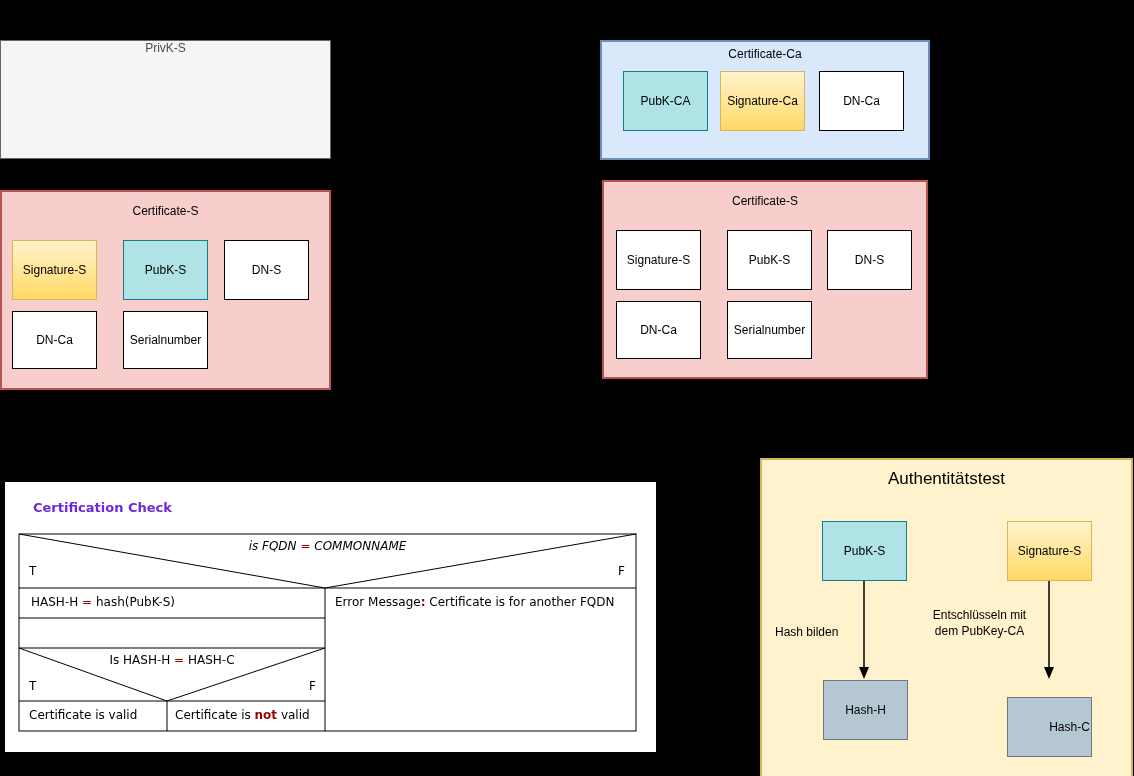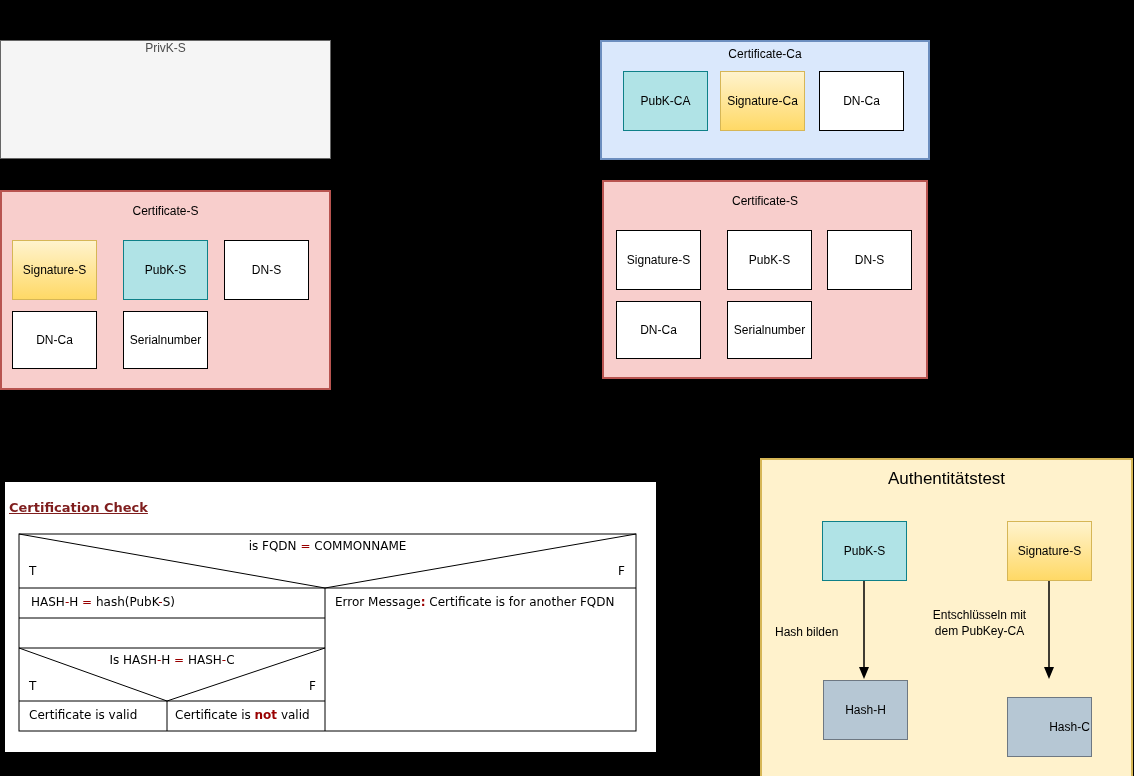--- a/index.html
+++ b/index.html
@@ -19,22 +19,22 @@
   
   .mini{position:absolute;width:85px;height:60px;box-sizing:border-box;
         display:flex;align-items:center;justify-content:center;
         font-size:12px;color:#000;text-align:center;}
   .mini.white{background:#ffffff;border:1px solid #000000;}
   .mini.teal{background:#b0e3e6;border:1.5px solid #0e8088;}
   .mini.grad{background:linear-gradient(180deg,#fff3cd 0%,#ffd966 100%);border:1.5px solid #d6b656;}
   .mini.hash{background:#b6c7d4;border:1.5px solid #6e7882;}
   
   .check-panel{background:#ffffff;}
-  .check-title{position:absolute;left:4px;top:18px;font-size:13px;font-weight:bold;color:#7f1d1d;
-               font-family:"DejaVu Sans",sans-serif;text-decoration:underline;}
+  .check-title{position:absolute;left:28px;top:18px;font-size:13px;font-weight:bold;color:#6d28d9;
+               font-family:"DejaVu Sans",sans-serif;}
   .fc-text{position:absolute;font-size:12px;line-height:15px;color:#000;white-space:nowrap;
            font-family:"DejaVu Sans",sans-serif;}
   .fc-center{text-align:center;}
   .a{color:#990000;}
   .ab{color:#990000;font-weight:bold;}
   svg{position:absolute;left:0;top:0;}
   .auth-label{position:absolute;font-size:12px;color:#000;line-height:16px;}
 </style>
 </head>
 <body>
@@ -106,21 +106,21 @@
       <line x1="14" y1="136" x2="320" y2="136" stroke="#000" stroke-width="1"></line>
       <line x1="14" y1="166" x2="320" y2="166" stroke="#000" stroke-width="1"></line>
       <line x1="14" y1="219" x2="320" y2="219" stroke="#000" stroke-width="1"></line>
       <line x1="162" y1="219" x2="162" y2="249" stroke="#000" stroke-width="1"></line>
       <line x1="14" y1="52" x2="320" y2="106" stroke="#000" stroke-width="1"></line>
       <line x1="631" y1="52" x2="320" y2="106" stroke="#000" stroke-width="1"></line>
       <line x1="14" y1="166" x2="162" y2="219" stroke="#000" stroke-width="1"></line>
       <line x1="320" y1="166" x2="162" y2="219" stroke="#000" stroke-width="1"></line>
     </svg>
 
-    <div class="fc-text fc-center" style="left:14px;top:57px;width:617px;"><span>is FQDN </span><span class="a">=</span><span> COMMONNAME</span></div>
+    <div class="fc-text fc-center" style="left:14px;top:57px;width:617px;font-style:italic;"><span>is FQDN </span><span class="a">=</span><span> COMMONNAME</span></div>
     <div class="fc-text" style="left:24px;top:82px;">T</div>
     <div class="fc-text" style="left:613px;top:82px;">F</div>
 
     <div class="fc-text" style="left:26px;top:113px;"><span>HASH</span><span class="a">-</span><span>H </span><span class="a">=</span><span> hash(PubK</span><span class="a">-</span><span>S)</span></div>
 
     <div class="fc-text fc-center" style="left:14px;top:171px;width:306px;"><span>Is HASH</span><span class="a">-</span><span>H </span><span class="a">=</span><span> HASH</span><span class="a">-</span><span>C</span></div>
     <div class="fc-text" style="left:24px;top:197px;">T</div>
     <div class="fc-text" style="left:304px;top:197px;">F</div>
 
     <div class="fc-text" style="left:24px;top:226px;">Certificate is valid</div>

